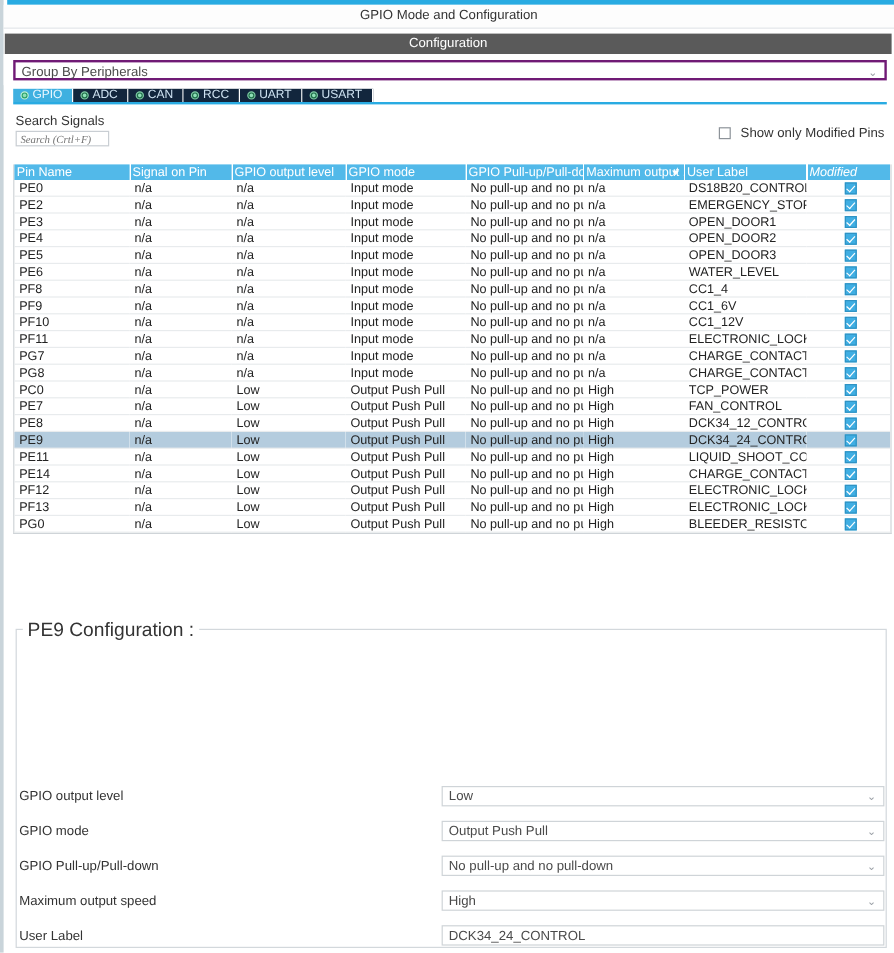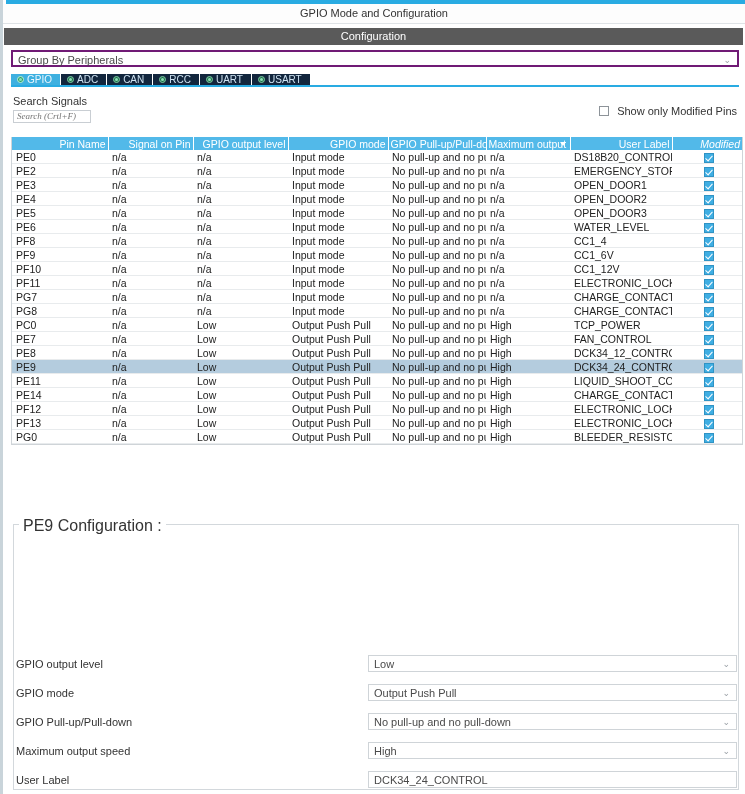--- a/index.html
+++ b/index.html
@@ -187,21 +187,21 @@
     border-collapse: collapse;
     table-layout: fixed;
     font-size: 10.5px;
   }
   table.pins thead th {
     background: #52B9E9;
     color: #ffffff;
     font-weight: normal;
     font-size: 10.5px;
     height: 13px;
-    text-align: right;
+    text-align: left;
     border-right: 1px solid #ffffff;
     padding: 0 2px;
     white-space: nowrap;
     overflow: hidden;
     position: relative;
   }
   table.pins thead th:last-child { border-right: none; font-style: italic; }
   table.pins thead th .sortmark {
     position: absolute;
     right: 4px; top: 50%;

